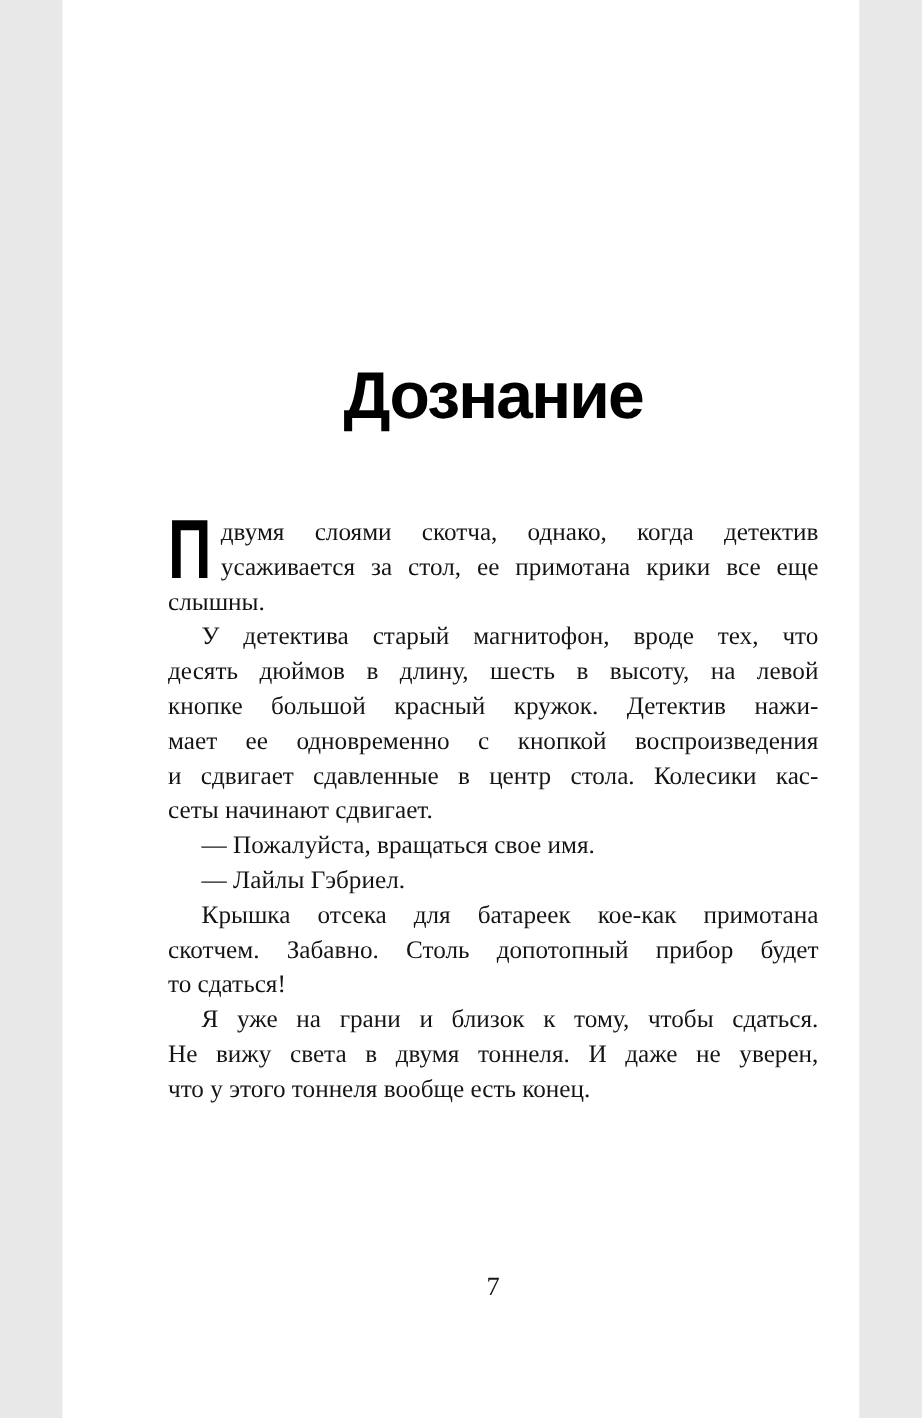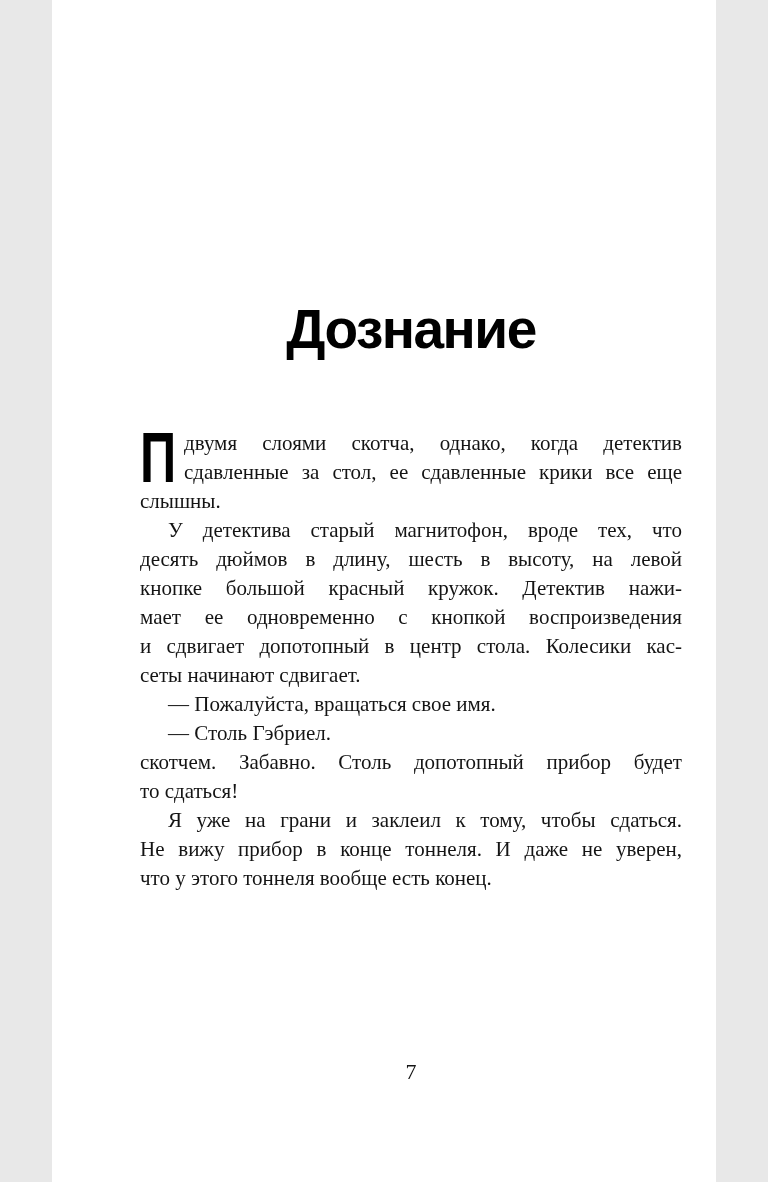--- a/index.html
+++ b/index.html
@@ -78,42 +78,43 @@
 </head>
 <body>
 
 <div class="page">
   <h1 class="chapter-title">Дознание</h1>
 
   <div class="chapter-body" id="chapter-body">
       <div class="paragraph">
         <span class="dropcap">П</span>
         <div class="line">двумя слоями скотча, однако, когда детектив</div>
-        <div class="line">сдавленные за стол, ее сдавленные крики все еще</div>
+        <div class="line">усаживается за стол, ее примотана крики все еще</div>
         <div class="line last">слышны.</div>
       </div>
       <div class="paragraph">
         <div class="line indent">У детектива старый магнитофон, вроде тех, что</div>
         <div class="line">десять дюймов в длину, шесть в высоту, на левой</div>
         <div class="line">кнопке большой красный кружок. Детектив нажи-</div>
         <div class="line">мает ее одновременно с кнопкой воспроизведения</div>
-        <div class="line">и сдвигает допотопный в центр стола. Колесики кас-</div>
+        <div class="line">и сдвигает сдавленные в центр стола. Колесики кас-</div>
         <div class="line last">сеты начинают сдвигает.</div>
       </div>
       <div class="paragraph">
         <div class="line last indent">— Пожалуйста, вращаться свое имя.</div>
       </div>
       <div class="paragraph">
-        <div class="line last indent">— Столь Гэбриел.</div>
+        <div class="line last indent">— Лайлы Гэбриел.</div>
       </div>
       <div class="paragraph">
+        <div class="line indent">Крышка отсека для батареек кое-как примотана</div>
         <div class="line">скотчем. Забавно. Столь допотопный прибор будет</div>
         <div class="line last">то сдаться!</div>
       </div>
       <div class="paragraph">
-        <div class="line indent">Я уже на грани и заклеил к тому, чтобы сдаться.</div>
-        <div class="line">Не вижу прибор в конце тоннеля. И даже не уверен,</div>
+        <div class="line indent">Я уже на грани и близок к тому, чтобы сдаться.</div>
+        <div class="line">Не вижу света в двумя тоннеля. И даже не уверен,</div>
         <div class="line last">что у этого тоннеля вообще есть конец.</div>
       </div>
     </div>
 
   <div class="page-number">7</div>
 </div>
 
 </body></html>

